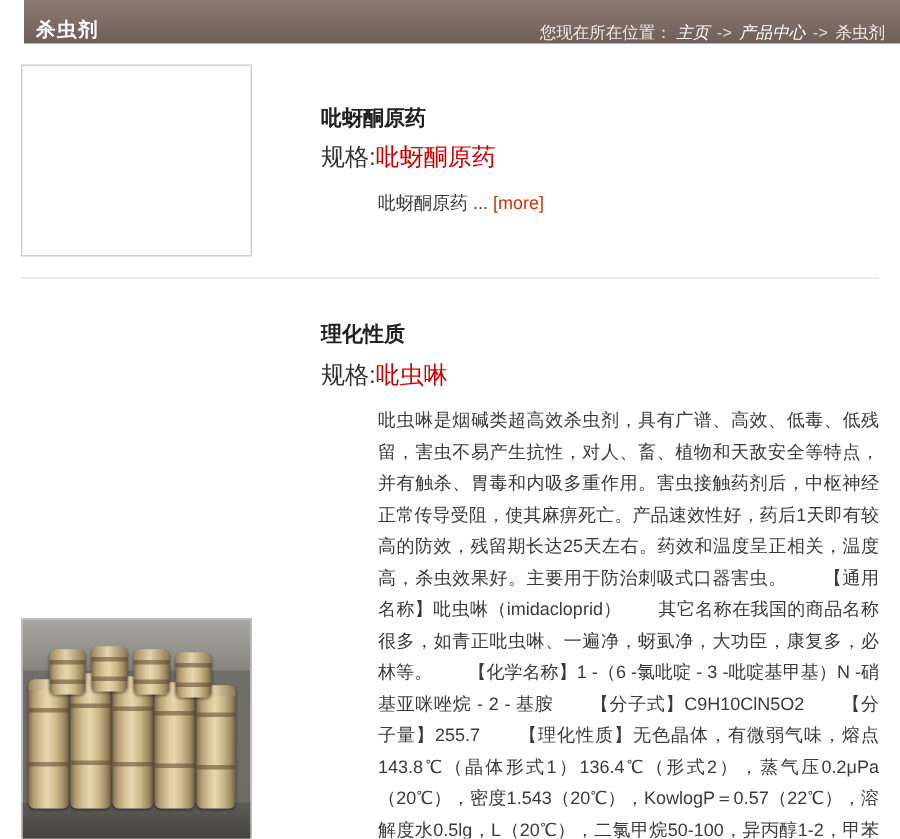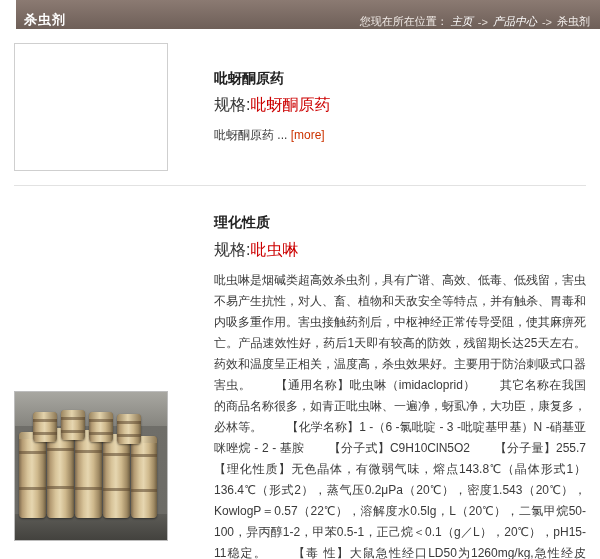--- a/index.html
+++ b/index.html
@@ -122,20 +122,21 @@
     font-size: 16px;
     color: #333;
     margin-bottom: 9px;
   }
   .spec-value { color: #cc0000; }
   .desc {
     font-size: 12px;
     line-height: 21px;
     color: #3a3a3a;
     text-align: justify;
+    margin-left: 38px;
   }
   .more-link {
     color: #cc3300;
     text-decoration: none;
   }
   .divider {
     height: 1px;
     background: #e2e2e2;
     margin: 14px 0 0 0;
   }

